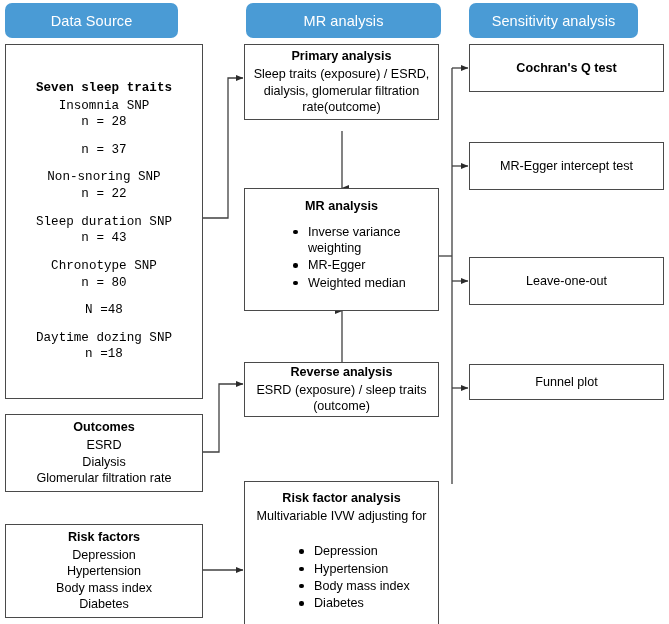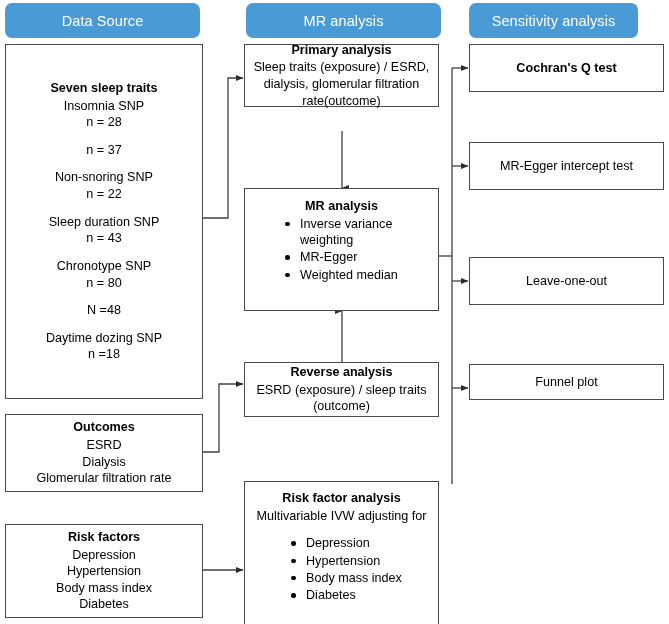--- a/index.html
+++ b/index.html
@@ -48,21 +48,21 @@
   }
   .ln {
     position: relative;
     white-space: nowrap;
   }
   .gap {
     height: 11px;
   }
   .bullets {
     align-self: flex-start;
-    margin: 0;
+    margin: 8px;
     padding: 0 0 0 40px;
     text-align: left;
     list-style: none;
   }
   .bullets li {
     position: relative;
     padding-left: 15px;
     margin: 0 0 1px 0;
     line-height: 1.3;
   }
@@ -129,25 +129,25 @@
 
       <path d="M439,256 L452,256"></path>
       <path d="M452,68 L452,484"></path>
       <path d="M452,68 L468,68" marker-end="url(#ah)"></path>
       <path d="M452,166 L468,166" marker-end="url(#ah)"></path>
       <path d="M452,281 L468,281" marker-end="url(#ah)"></path>
       <path d="M452,388 L468,388" marker-end="url(#ah)"></path>
     </g>
   </svg>
 
-  <div class="hdr" style="left:5px; top:3px; width:195px; height:35px;">Data Source</div>
+  <div class="hdr" style="left:5px; top:3px; width:173px; height:35px;">Data Source</div>
   <div class="hdr" style="left:246px; top:3px; width:195px; height:35px;">MR analysis</div>
   <div class="hdr" style="left:469px; top:3px; width:169px; height:35px;">Sensitivity analysis</div>
 
-  <div class="box" style="left:5px; top:44px; width:198px; height:355px;">
+  <div class="box" style="left:5px; top:44px; width:198px; height:355px;font-family:Liberation Mono, monospace;">
     <div class="title ln">Seven sleep traits</div>
     <div class="ln">Insomnia SNP</div>
     <div class="ln">n = 28</div>
     <div class="gap"></div>
     <div class="ln">n = 37</div>
     <div class="gap"></div>
     <div class="ln">Non-snoring SNP</div>
     <div class="ln">n = 22</div>
     <div class="gap"></div>
     <div class="ln">Sleep duration SNP</div>
@@ -170,21 +170,21 @@
   </div>
 
   <div class="box" style="left:5px; top:524px; width:198px; height:94px;">
     <div class="title ln">Risk factors</div>
     <div class="ln">Depression</div>
     <div class="ln">Hypertension</div>
     <div class="ln">Body mass index</div>
     <div class="ln">Diabetes</div>
   </div>
 
-  <div class="box" style="left:244px; top:44px; width:195px; height:63px; padding:0 6px;">
+  <div class="box" style="left:244px; top:44px; width:195px; height:76px; padding:0 6px;">
     <div class="title ln">Primary analysis</div>
     <div class="wrapline">Sleep traits (exposure) / ESRD, dialysis, glomerular filtration rate(outcome)</div>
   </div>
 
   <div class="box" style="left:244px; top:188px; width:195px; height:123px; justify-content:flex-start; padding-top:9px;">
     <div class="title ln">MR analysis</div>
     <ul class="bullets">
       <li>Inverse variance weighting</li>
       <li>MR-Egger</li>
       <li>Weighted median</li>

